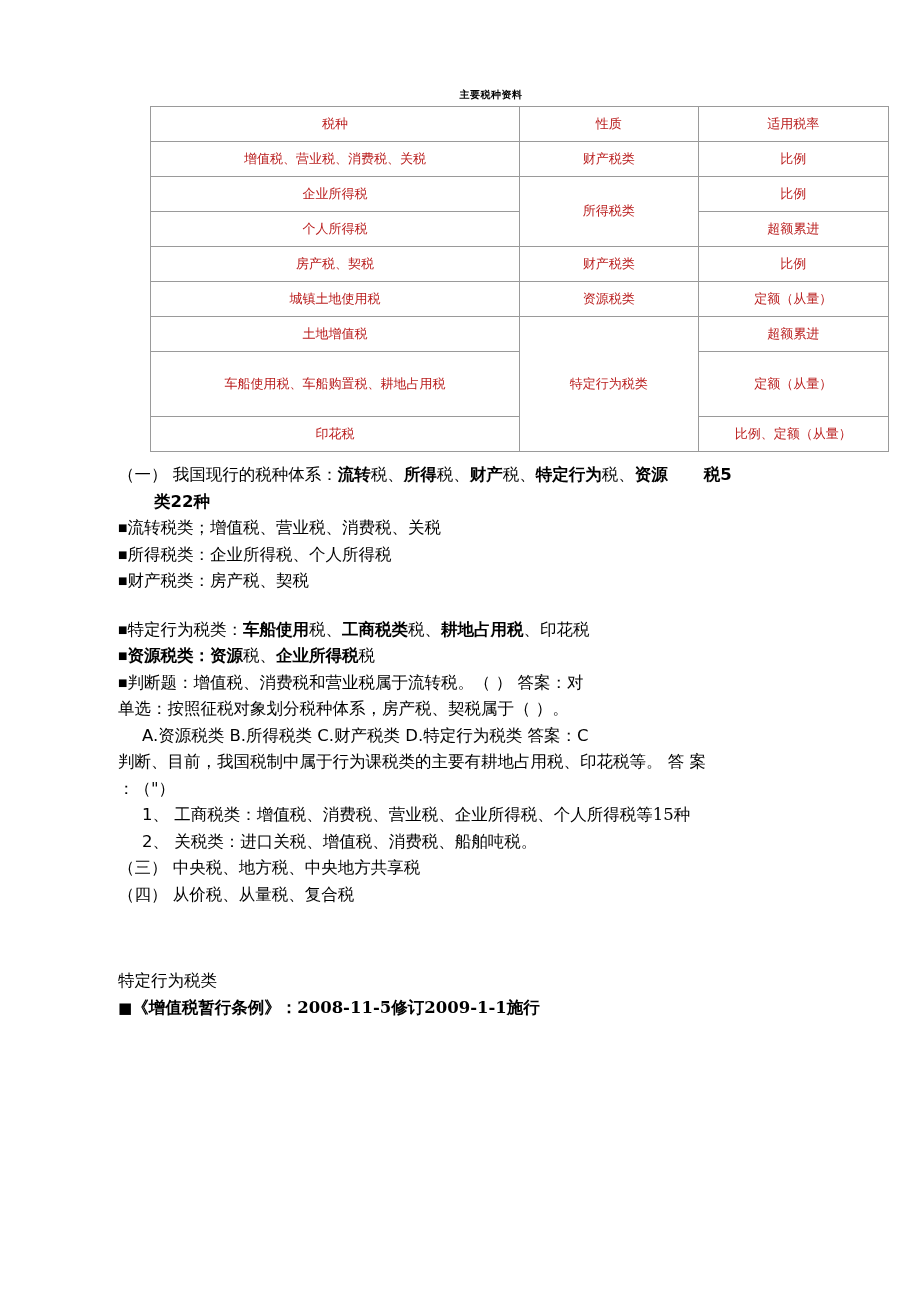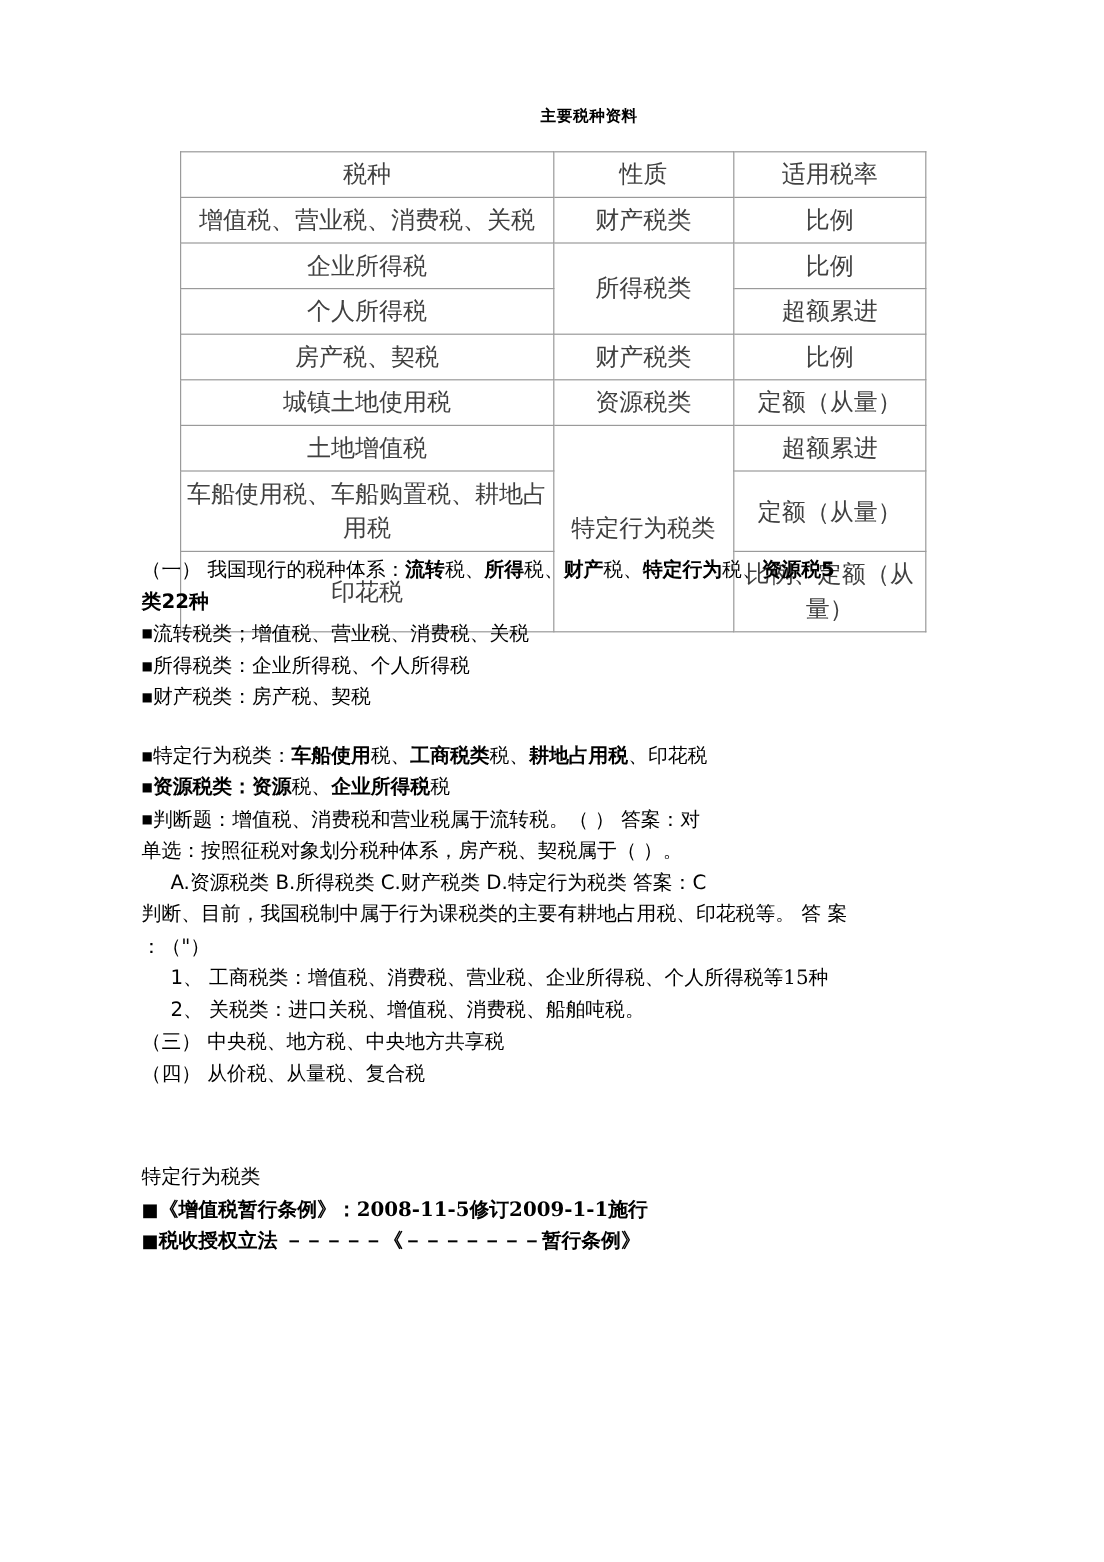--- a/index.html
+++ b/index.html
@@ -21,35 +21,35 @@
 
   
   .table-wrap {
     position: absolute;
     left: 150px;
     top: 88px;
     width: 622px;
   }
   .table-title {
     font-family: "DejaVu Sans", "Liberation Sans", sans-serif;
-    font-size: 13px;
+    font-size: 10px;
     font-weight: bold;
     color: #000;
     text-align: center;
     margin-left: 60px;
-    margin-bottom: 20px;
+    margin-bottom: 4px;
     letter-spacing: 0.5px;
   }
   table.tax-table {
     border-collapse: collapse;
-    width: 622px;
+    width: 739px;
     table-layout: fixed;
     font-family: "DejaVu Serif", "Liberation Serif", serif;
-    font-size: 20px;
-    color: #404040;
+    font-size: 13px;
+    color: #b91c1c;
   }
   table.tax-table td {
     border: 1px solid #9a9a9a;
     text-align: center;
     vertical-align: middle;
     padding: 4px 3px;
     line-height: 1.45;
     height: 26px;
     overflow: hidden;
   }
@@ -78,20 +78,21 @@
   .sub-indent {
     padding-left: 40px;
   }
   .gap-lg { height: 22px; }
   .gap-xl { height: 60px; }
   .b { font-weight: bold; }
   .sans { font-family: "DejaVu Sans", "Liberation Sans", sans-serif; margin-left: 24px; }
   .sans-b {
     font-family: "DejaVu Sans", "Liberation Sans", sans-serif;
     font-weight: bold;
+    padding-left: 36px;
   }
   .bullet-sm {
     font-family: "DejaVu Sans", "Liberation Sans", sans-serif;
     font-size: 10px;
     vertical-align: 2px;
   }
   .bullet-lg {
     font-family: "DejaVu Sans", "Liberation Sans", sans-serif;
     font-size: 15px;
     vertical-align: 0px;
@@ -200,16 +201,15 @@
     <div class="row h-indent"><span>（三）</span><span>    </span><span>中央税、地方税、中央地方共享税</span></div>
 
     <div class="row h-indent"><span>（四）</span><span>    </span><span>从价税、从量税、复合税</span></div>
 
     <div class="gap-xl"></div>
 
     <div class="row"><span>特定行为税类</span></div>
 
     <div class="row"><span class="bullet-lg">■</span><span class="b">《增值税暂行条例》：2008-11-5修订2009-1-1施行</span></div>
 
-    <div class="row"><span class="bullet-lg">■</span><span class="b">税收授权立法 －－－－－《－－－－－－－暂行条例》</span></div>
 
   </div>
 </div>
 
 </body></html>

